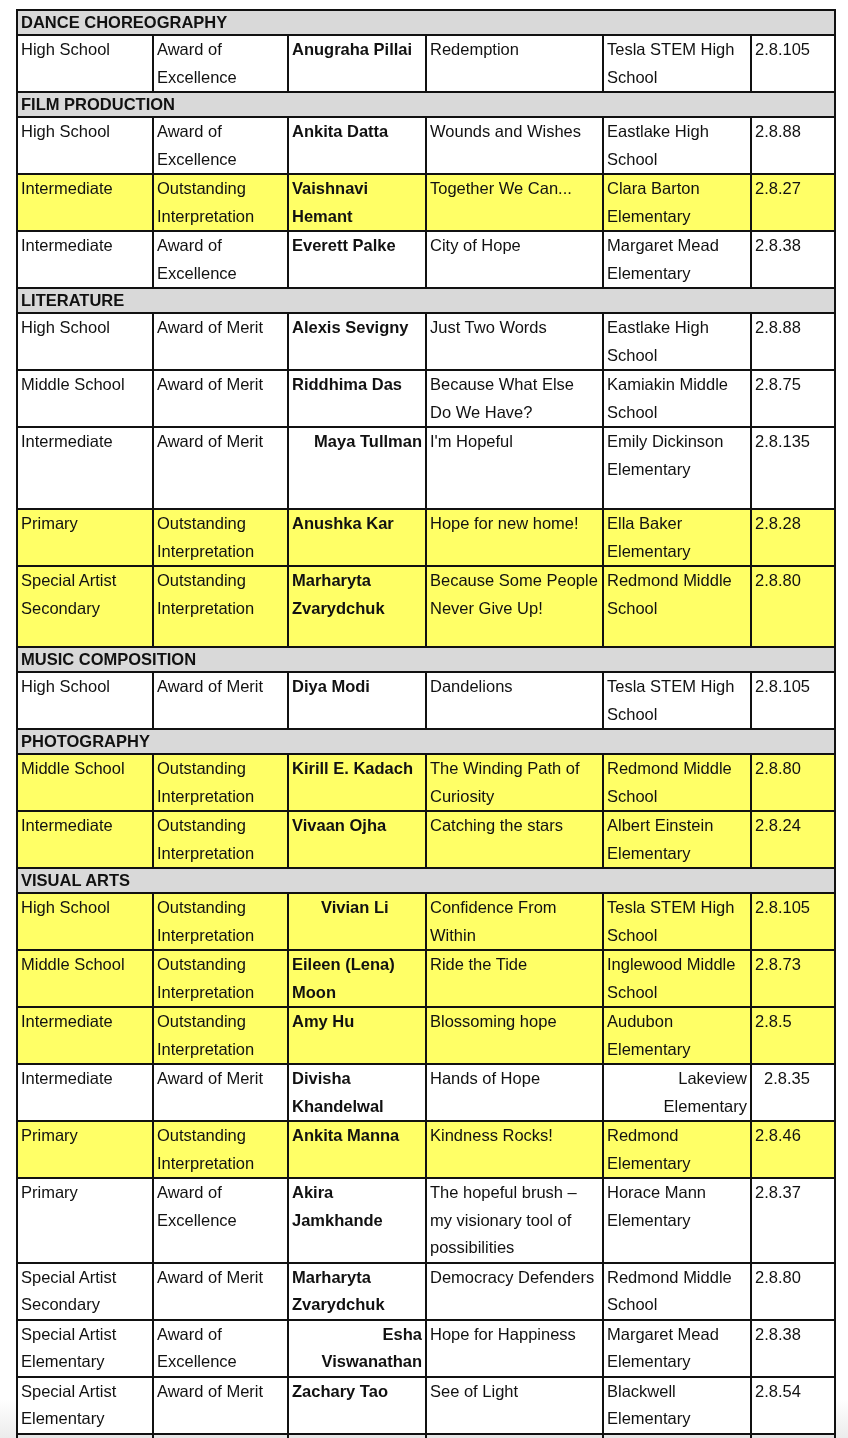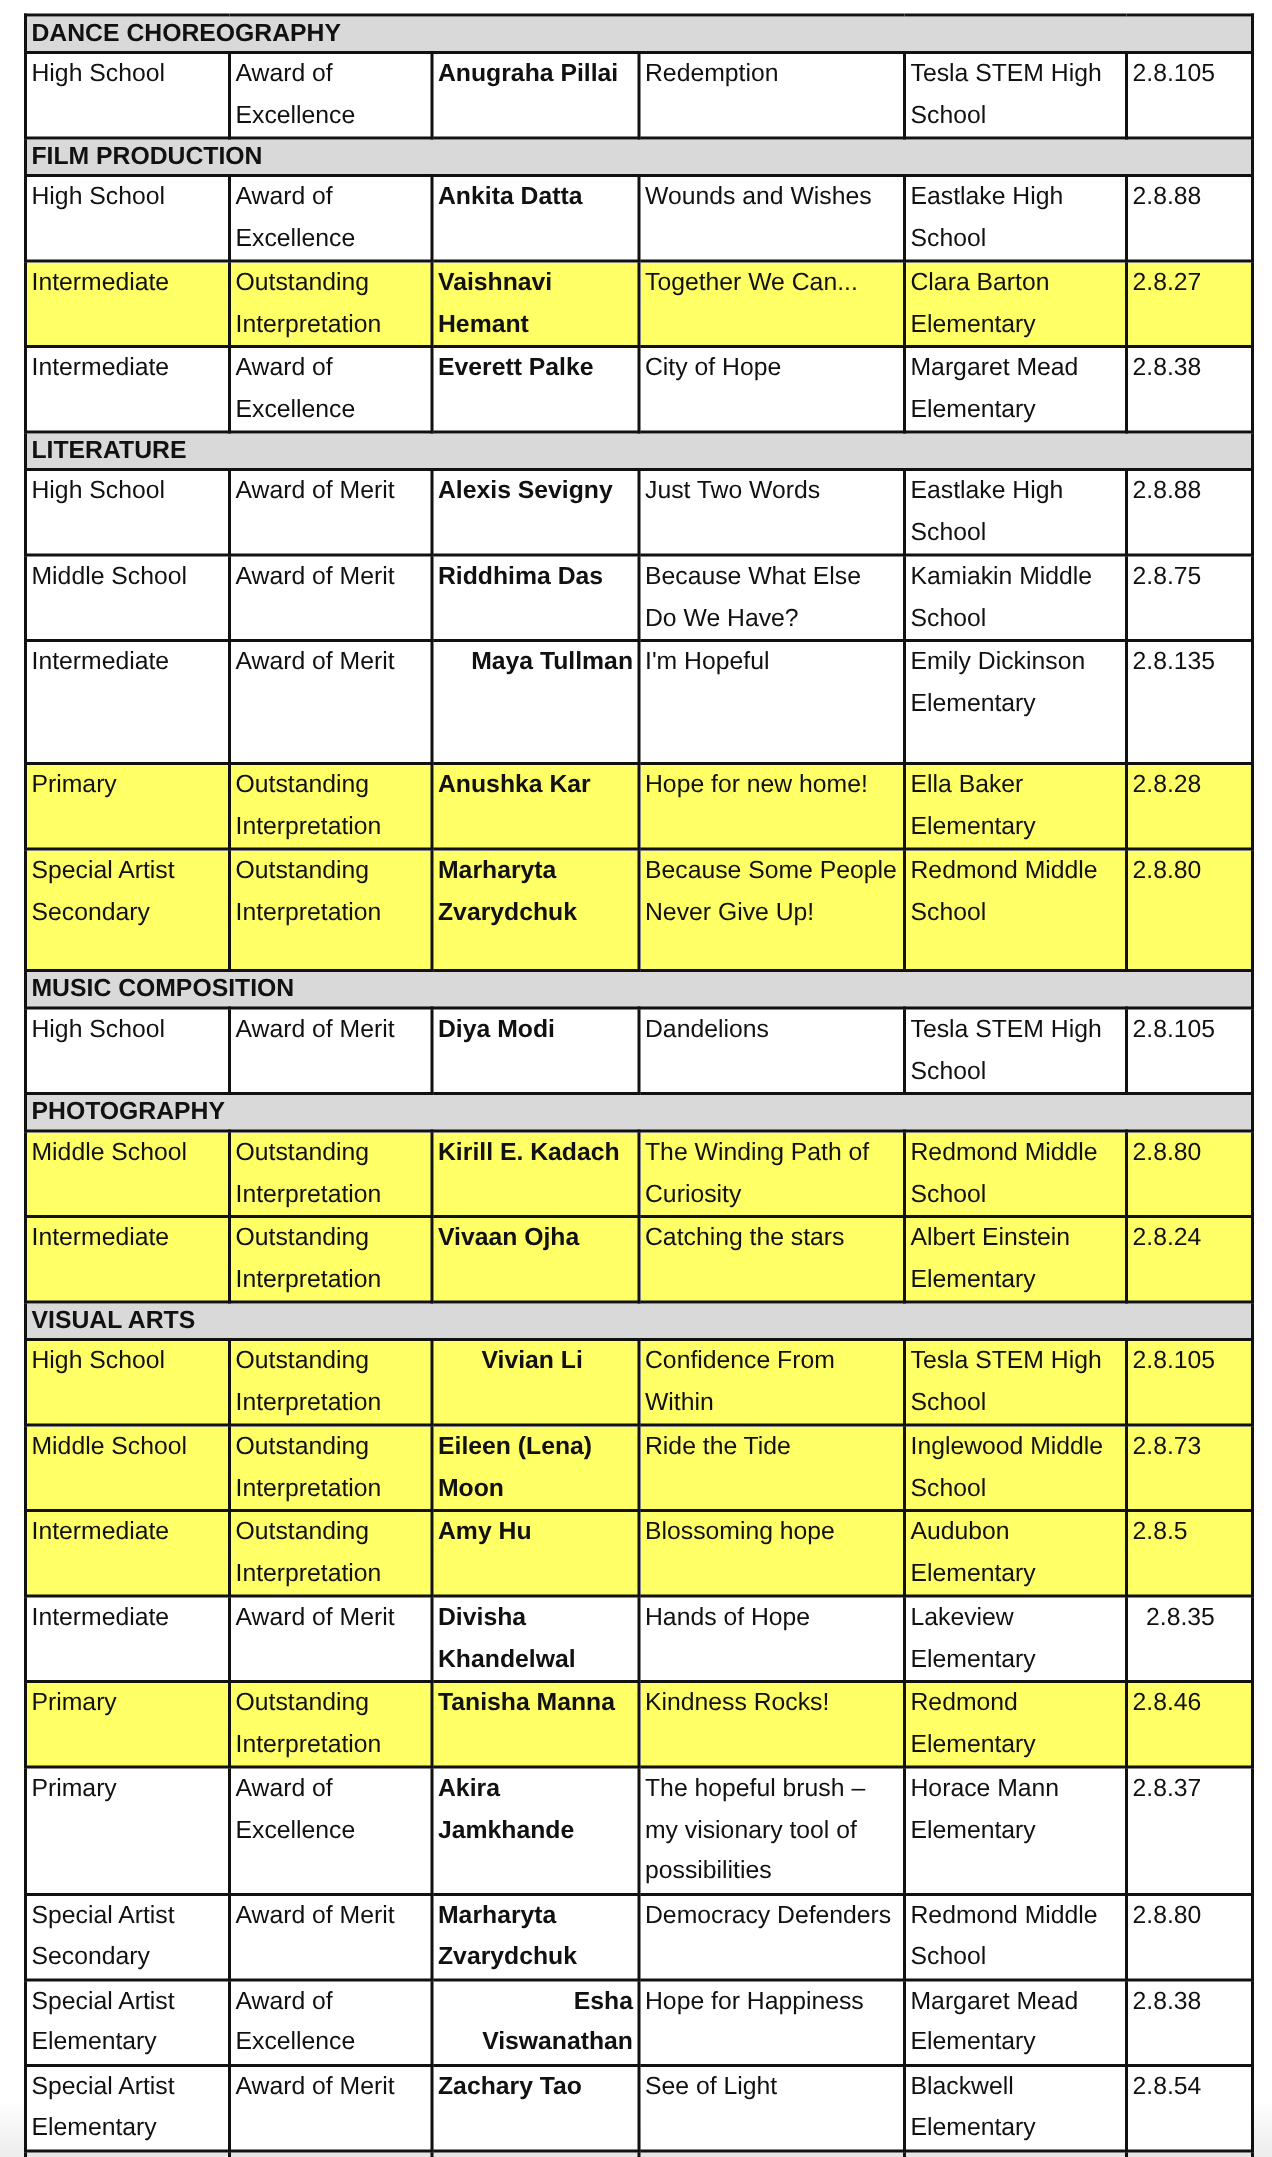--- a/index.html
+++ b/index.html
@@ -191,27 +191,27 @@
         <td class="student" style="height: 53px;">Amy Hu</td>
         <td style="height: 53px;">Blossoming hope</td>
         <td style="height: 53px;">Audubon Elementary</td>
         <td style="height: 53px;">2.8.5</td>
       </tr>
       <tr class="row">
         <td style="height: 52px;">Intermediate</td>
         <td style="height: 52px;">Award of Merit</td>
         <td class="student" style="height: 52px;">Divisha Khandelwal</td>
         <td style="height: 52px;">Hands of Hope</td>
-        <td style="height: 52px;">Lakeview Elementary</td>
+        <td style="height: 52px; text-align: right;">Lakeview Elementary</td>
         <td style="height: 52px; padding-left: 12px;">2.8.35</td>
       </tr>
       <tr class="row hl">
         <td style="height: 53px;">Primary</td>
         <td style="height: 53px;">Outstanding Interpretation</td>
-        <td class="student" style="height: 53px;">Tanisha Manna</td>
+        <td class="student" style="height: 53px;">Ankita Manna</td>
         <td style="height: 53px;">Kindness Rocks!</td>
         <td style="height: 53px;">Redmond Elementary</td>
         <td style="height: 53px;">2.8.46</td>
       </tr>
       <tr class="row">
         <td style="height: 80px;">Primary</td>
         <td style="height: 80px;">Award of Excellence</td>
         <td class="student" style="height: 80px;">Akira Jamkhande</td>
         <td style="height: 80px; margin-top: 46px;">The hopeful brush – my visionary tool of possibilities</td>
         <td style="height: 80px;">Horace Mann Elementary</td>

